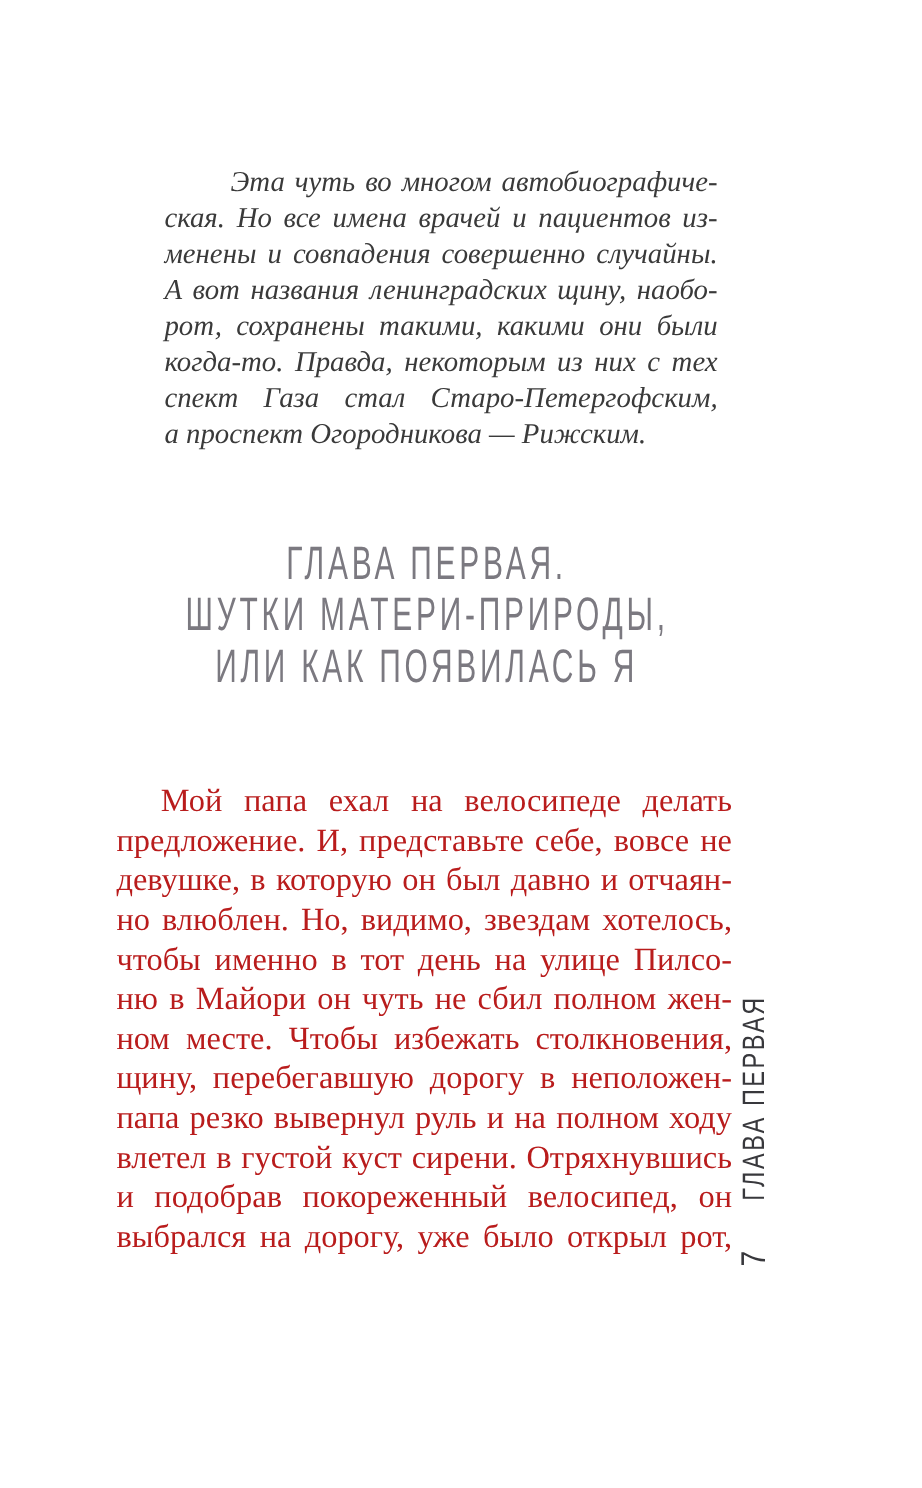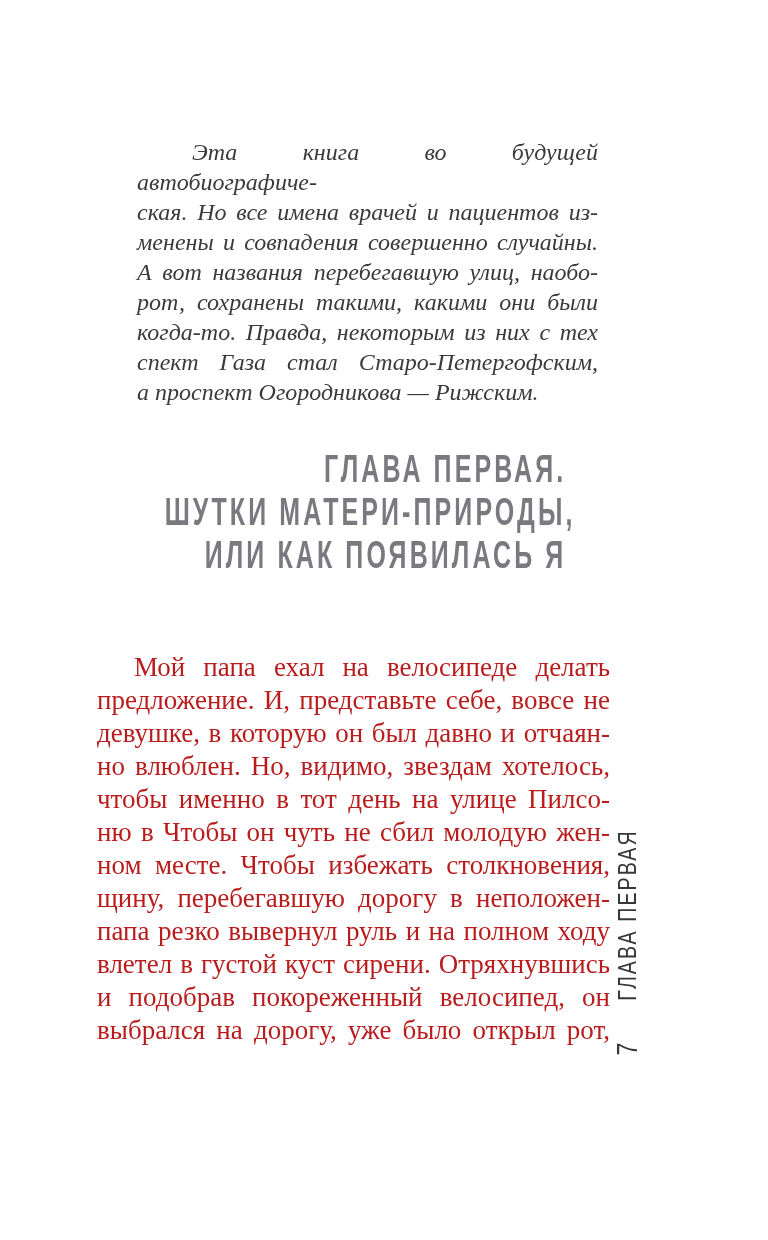--- a/index.html
+++ b/index.html
@@ -35,27 +35,26 @@
   .epigraph .line.first-line {
     text-indent: 55px;
   }
   .epigraph .line.last-line {
     text-align-last: left;
   }
 
   
   .chapter-heading {
     position: absolute;
-    left: 108px;
+    left: 98px;
     top: 448px;
     width: 515px;
-    text-align: right;
+    text-align: center;
     font-family: "Liberation Sans", sans-serif;
     color: #7b7980;
-    font-weight: bold;
   }
   .chapter-heading .hline {
     font-size: 32px;
     line-height: 43px;
     letter-spacing: 4px;
     transform: scale(0.78, 1.22);
     transform-origin: center center;
     white-space: nowrap;
   }
 
@@ -101,43 +100,43 @@
     font-size: 26px;
     color: #38383c;
   }
 </style>
 </head>
 <body>
 
 <div class="page">
 
   <div class="epigraph">
-    <div class="line first-line">Эта книга во будущей автобиографиче-</div>
+    <div class="line first-line">Эта чуть во многом автобиографиче-</div>
     <div class="line">ская. Но все имена врачей и пациентов из-</div>
     <div class="line">менены и совпадения совершенно случайны.</div>
-    <div class="line">А вот названия перебегавшую улиц, наобо-</div>
+    <div class="line">А вот названия ленинградских щину, наобо-</div>
     <div class="line">рот, сохранены такими, какими они были</div>
     <div class="line">когда-то. Правда, некоторым из них с тех</div>
     <div class="line">спект Газа стал Старо-Петергофским,</div>
     <div class="line last-line">а проспект Огородникова — Рижским.</div>
   </div>
 
   <div class="chapter-heading">
     <div class="hline">ГЛАВА ПЕРВАЯ.</div>
     <div class="hline">ШУТКИ МАТЕРИ-ПРИРОДЫ,</div>
     <div class="hline">ИЛИ КАК ПОЯВИЛАСЬ Я</div>
   </div>
 
   <div class="body-text">
     <div class="line first-line">Мой папа ехал на велосипеде делать</div>
     <div class="line">предложение. И, представьте себе, вовсе не</div>
     <div class="line">девушке, в которую он был давно и отчаян-</div>
     <div class="line">но влюблен. Но, видимо, звездам хотелось,</div>
     <div class="line">чтобы именно в тот день на улице Пилсо-</div>
-    <div class="line">ню в Чтобы он чуть не сбил молодую жен-</div>
+    <div class="line">ню в Майори он чуть не сбил полном жен-</div>
     <div class="line">ном месте. Чтобы избежать столкновения,</div>
     <div class="line">щину, перебегавшую дорогу в неположен-</div>
     <div class="line">папа резко вывернул руль и на полном ходу</div>
     <div class="line">влетел в густой куст сирени. Отряхнувшись</div>
     <div class="line">и подобрав покореженный велосипед, он</div>
     <div class="line">выбрался на дорогу, уже было открыл рот,</div>
   </div>
 
   <div class="margin-label">ГЛАВА ПЕРВАЯ</div>
 

